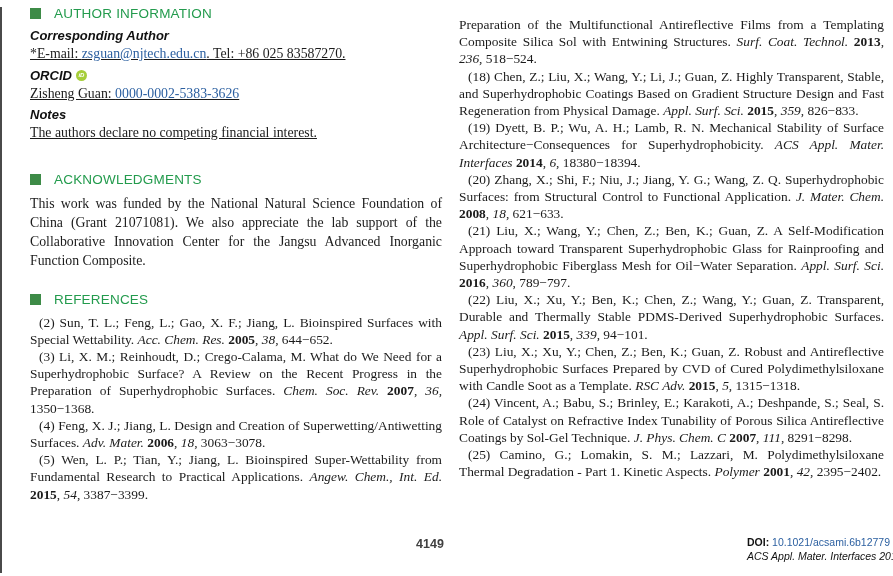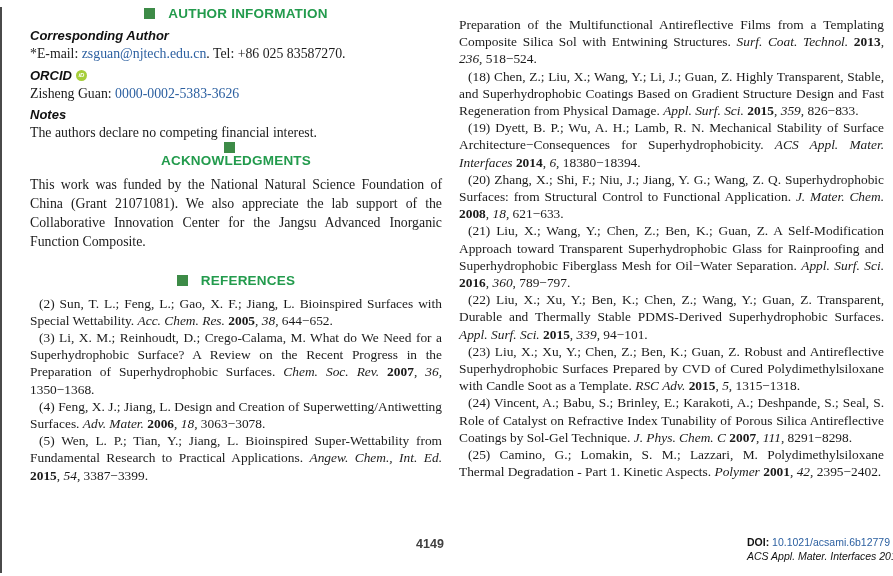--- a/index.html
+++ b/index.html
@@ -6,33 +6,32 @@
   body{
     width:893px;height:576px;position:relative;overflow:hidden;
     background:#ffffff;color:#1b1b1b;
     font-family:"Liberation Serif", serif;
   }
   .edge-line{position:absolute;left:0;top:7px;width:2px;height:566px;background:#4a4a4a;}
   .col{position:absolute;}
   .col-left{left:30px;top:6px;width:412px;}
   .col-right{left:459px;top:16px;width:425px;}
   .sec-heading{
-    font-family:"Liberation Sans", sans-serif;font-weight:bold;font-size:13.5px;
+    font-family:"Liberation Sans", sans-serif;font-weight:normal;font-size:13.5px;
     color:var(--green,#239b4d);display:flex;align-items:center;letter-spacing:.2px;
     margin:0 0 7px 0;
-    justify-content:center;
   }
   .sq{width:11px;height:11px;background:var(--sq,#3d8b47);display:inline-block;margin-right:13px;flex:none;}
   .subhead{
     font-family:"Liberation Sans", sans-serif;font-weight:bold;font-size:13px;
     color:#101010;margin-top:5px;line-height:16px;font-style:italic;
   }
-  .serif-line{font-size:13.8px;line-height:17.5px;margin:1px 0 0 0;}
+  .serif-line{font-size:13.8px;line-height:17.5px;margin:1px 0 0 0;text-decoration:underline;}
   .para{font-size:13.8px;line-height:19px;margin:4px 0 0 0;text-align:justify;}
-  .mt-ack{flex-direction:column;}
+  .mt-ack{margin-top:30px;}
   .mt-ref{margin-top:22px;}
   .ref{margin:0;text-indent:9px;text-align:justify;font-size:13.4px;line-height:17.2px;}
   .ref.noindent{text-indent:0;}
   .it{font-style:italic;}
   .bd{font-weight:bold;}
   a.link{color:var(--blue,#2b5fa0);text-decoration:none;cursor:pointer;}
   .orcid-badge{
     display:inline-block;width:11px;height:11px;border-radius:50%;
     background:var(--orcid,#a6ce39);color:#fff;font-size:6px;line-height:11px;
     text-align:center;font-family:"Liberation Sans", sans-serif;font-weight:bold;

